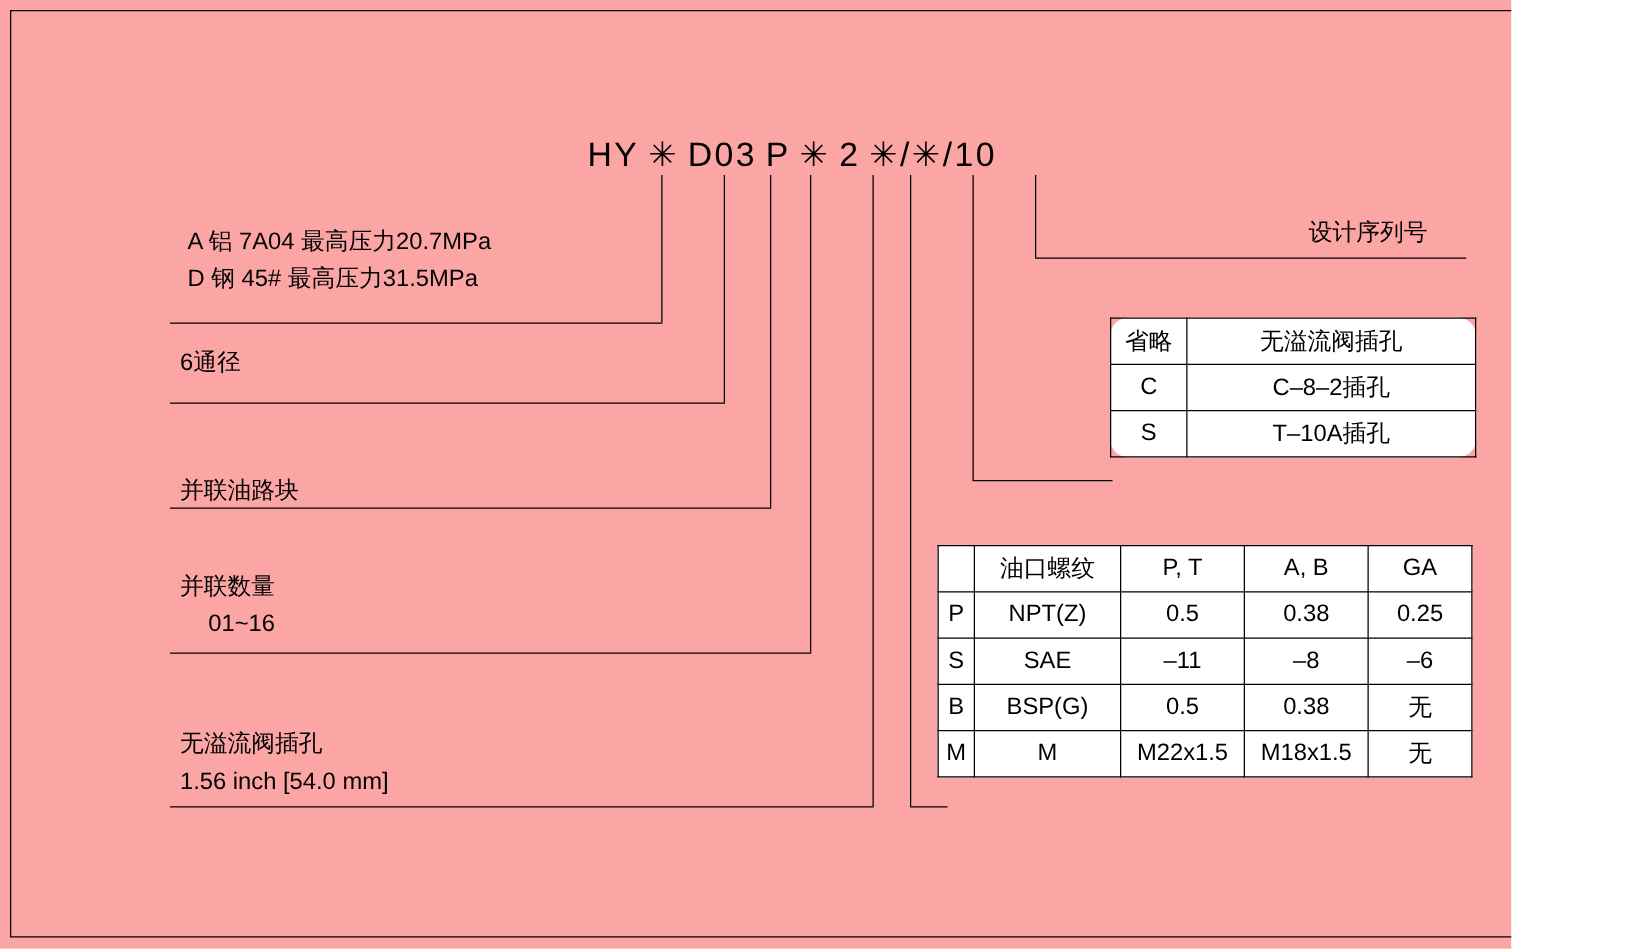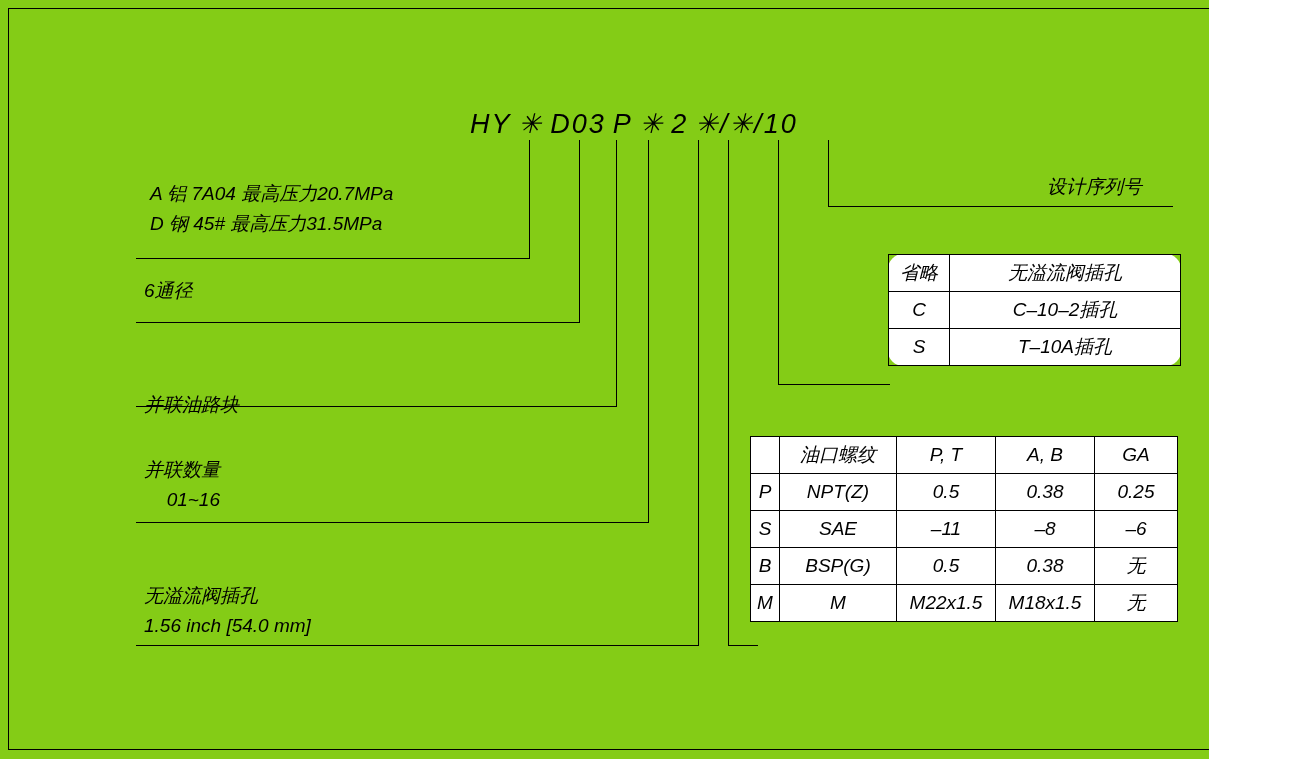--- a/index.html
+++ b/index.html
@@ -8,23 +8,22 @@
     background: #ffffff;
   }
   body {
     font-family: "Liberation Sans", sans-serif;
     color: #000;
   }
   #page {
     position: relative;
     width: 1209px;
     height: 759px;
-    background: #84cc16;
+    background: #fca5a5;
     overflow: hidden;
-    font-style: italic;
   }
   .frame {
     position: absolute;
     left: 8px;
     top: 8px;
     width: 1283px;
     height: 742px;
     border: 1px solid #000;
     box-sizing: border-box;
   }
@@ -120,21 +119,21 @@
   <div class="vline" style="left:828px; top:140px; height:66px;"></div>
   <div class="hline" style="left:828px; top:206px; width:345px;"></div>
 
   <div class="label" style="left:150px; top:179px;">
     <span class="row2">A   铝 7A04 最高压力20.7MPa</span>
     <span class="row2">D   钢 45# 最高压力31.5MPa</span>
   </div>
 
   <div class="label" style="left:144px; top:276px;">6通径</div>
 
-  <div class="label" style="left:144px; top:378px;margin-top:12px;">并联油路块</div>
+  <div class="label" style="left:144px; top:378px;">并联油路块</div>
 
   <div class="label" style="left:144px; top:455px;text-align:right;">
     <span class="row2">并联数量</span>
     <span class="row2">01~16</span>
   </div>
 
   <div class="label" style="left:144px; top:581px;">
     <span class="row2">无溢流阀插孔</span>
     <span class="row2">1.56 inch [54.0 mm]</span>
   </div>
@@ -142,21 +141,21 @@
   <div class="label" style="left:1047px; top:172px;">设计序列号</div>
 
   <table class="diag" id="valve-table">
     <tbody>
         <tr>
       <td>省略</td>
       <td class="wide">无溢流阀插孔</td>
     </tr>
     <tr>
       <td>C</td>
-      <td class="wide">C–10–2插孔</td>
+      <td class="wide">C–8–2插孔</td>
     </tr>
     <tr>
       <td>S</td>
       <td class="wide">T–10A插孔</td>
     </tr>
   </tbody>
     </table>
 
   <table class="diag" id="thread-table">
     <tbody>

